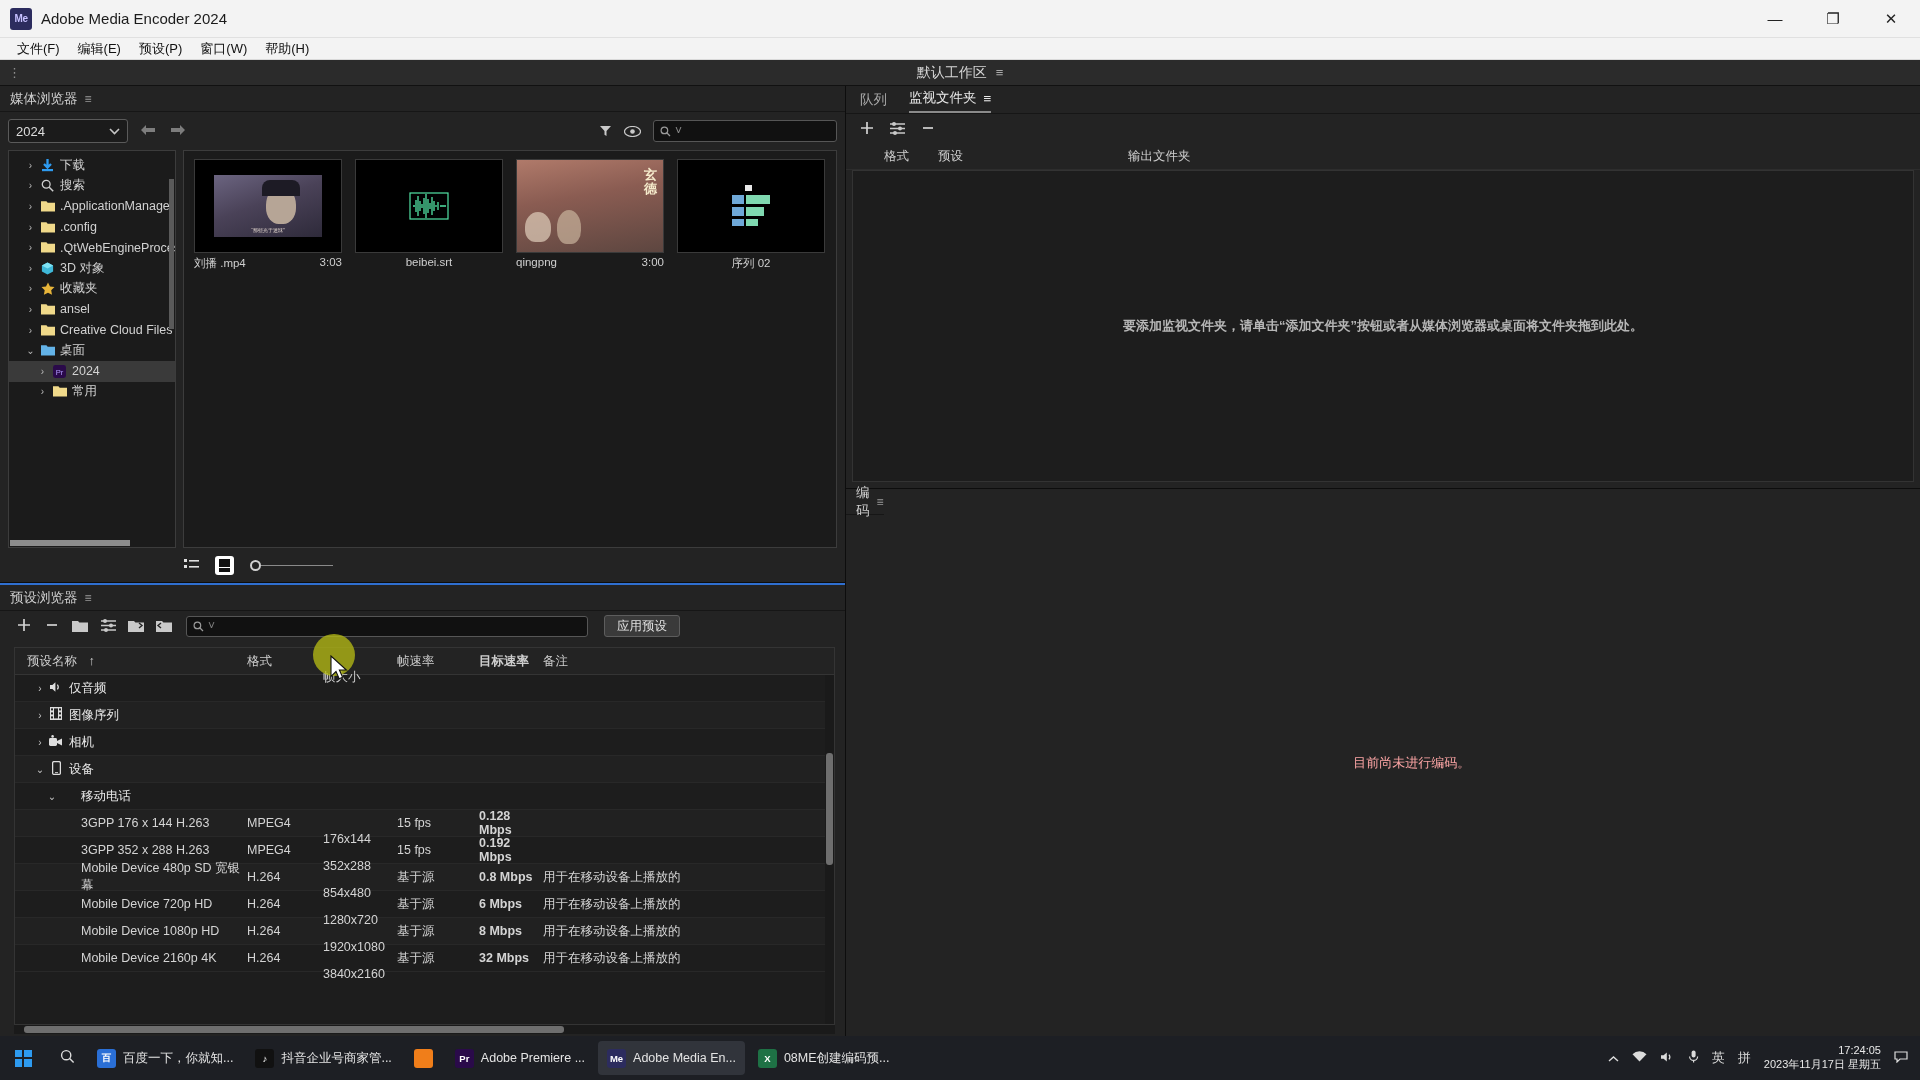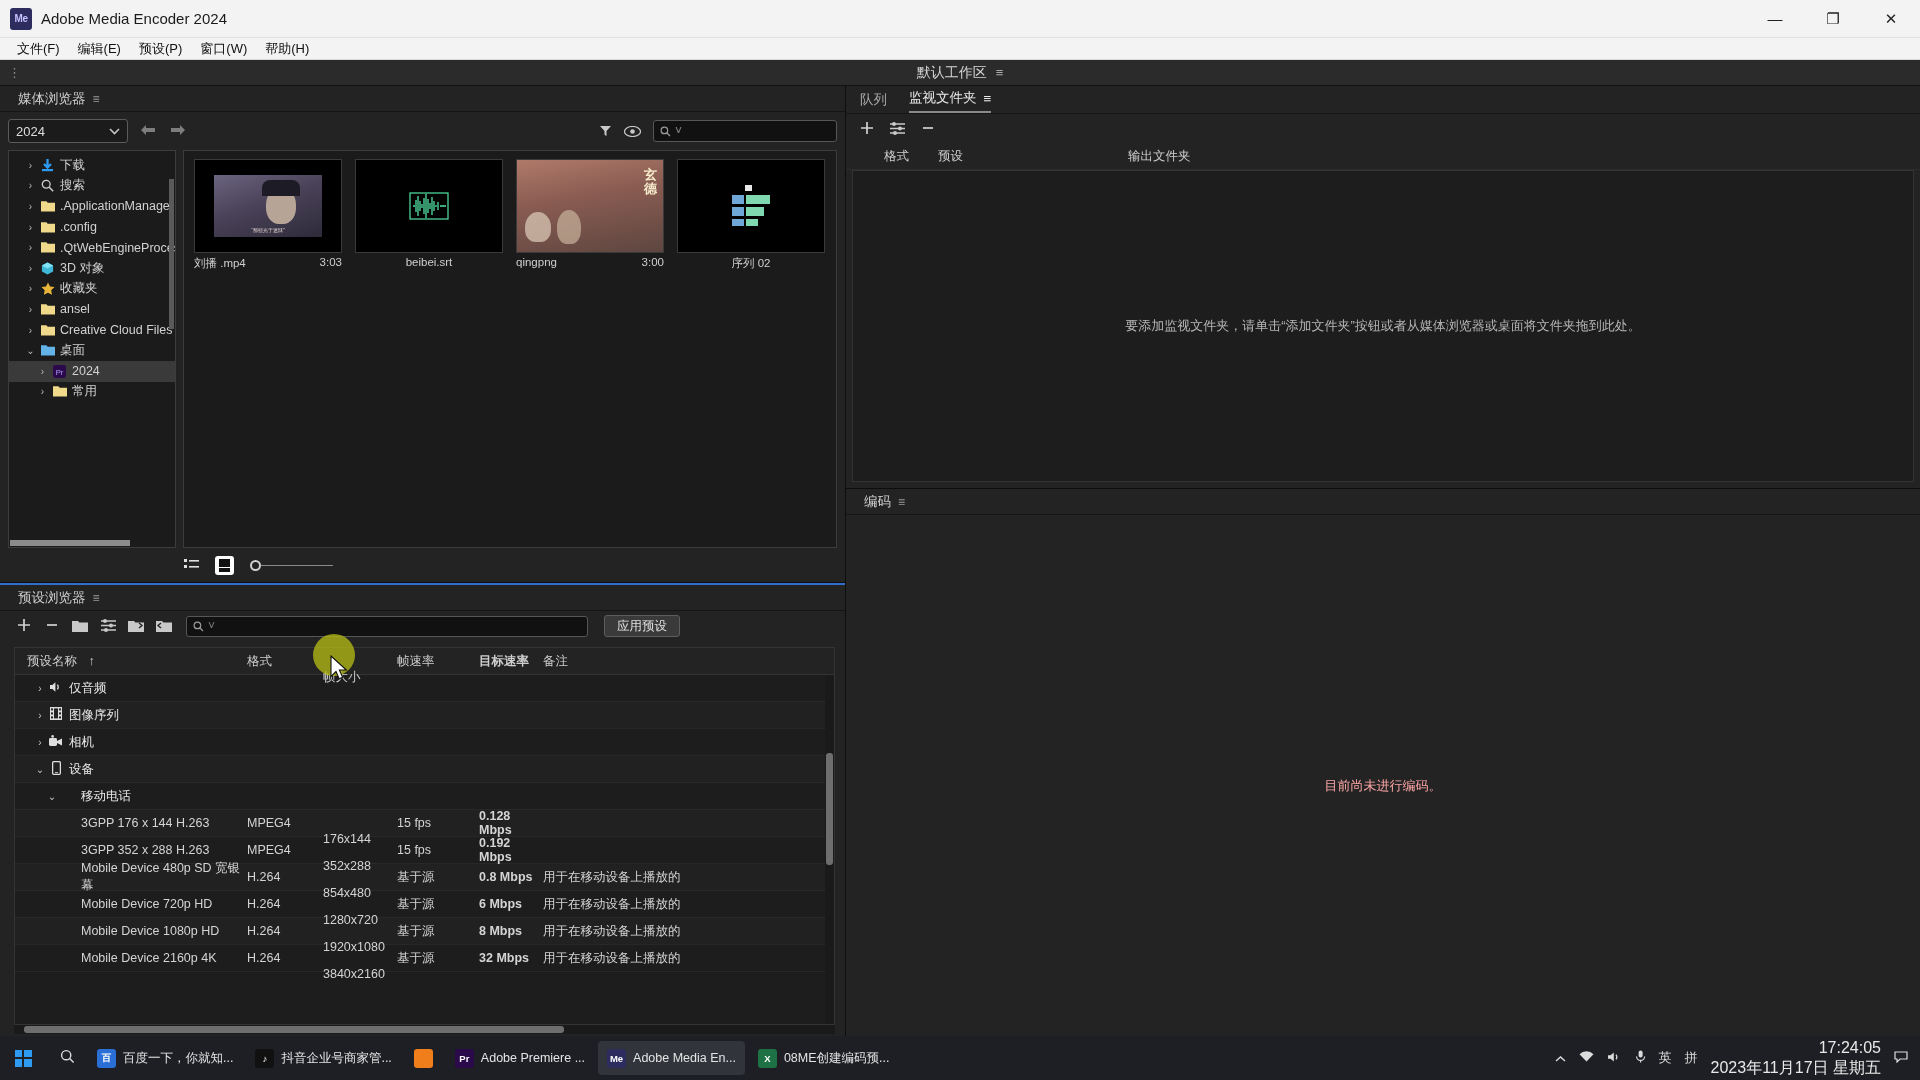--- a/index.html
+++ b/index.html
@@ -45,21 +45,21 @@
   
   .main { flex:1 1 auto; display:flex; min-height:0; background:#1b1b1b; }
   .col-left { width:845px; display:flex; flex-direction:column; min-width:0; }
   .col-right { flex:1 1 auto; display:flex; flex-direction:column; min-width:0;
                border-left:1px solid #0d0d0d; }
 
   
   .panel { background:#232323; display:flex; flex-direction:column; min-height:0; }
   .panel-head {
     height:26px; flex:0 0 26px; display:flex; align-items:center; gap:7px;
-    padding-left:18px; background:#232323; border-bottom:1px solid #161616;
+    padding-left:10px; background:#232323; border-bottom:1px solid #161616;
     font-size:13.5px; color:#cfcfcf;text-align:right;
   }
   .panel-head .ham { color:#9a9a9a; font-size:12px; }
 
   
   .media-panel { height:497px; flex:0 0 497px; border-bottom:1px solid #0d0d0d; background:#232323;}
   .mb-toolbar { height:38px; flex:0 0 38px; display:flex; align-items:center; padding:0 8px; gap:10px; }
   .mb-select {
     width:120px; height:24px; background:#1b1b1b; border:1px solid #5a5a5a; border-radius:3px;
     color:#ddd; font-size:13px; display:flex; align-items:center; padding:0 7px; position:relative;
@@ -157,44 +157,44 @@
   .q-tab.active { color:#e8e8e8; border-bottom:2px solid #8a8a8a; }
   .q-toolbar { height:30px; flex:0 0 30px; display:flex; align-items:center; gap:16px; padding-left:14px;
                color:#cfcfcf; font-size:15px; }
   .q-head { height:26px; flex:0 0 26px; display:flex; align-items:center; font-size:12.5px;
             color:#cfcfcf; border-bottom:1px solid #2d2d2d;}
   .q-head .qc1 { width:92px; padding-left:38px; }
   .q-head .qc2 { width:190px; }
   .q-head .qc3 { flex:1 1 auto; }
   .q-body { flex:1 1 auto; background:#1d1d1d; border:1px solid #333; margin:0 6px 6px 6px;
             display:flex; align-items:center; justify-content:center; text-align:center;
-            font-size:13px; color:#b6b6b6; padding:0 40px; min-height:0;}
-
-  .enc-panel { flex:1 1 auto; background:#232323; min-height:0; display:flex; flex-direction:column;gap:20px;}
+            font-size:13px; color:#b6b6b6; padding:0 40px; min-height:0;font-weight:bold;}
+
+  .enc-panel { flex:1 1 auto; background:#232323; min-height:0; display:flex; flex-direction:row;gap:20px;}
   .enc-body { flex:1 1 auto; display:flex; align-items:center; justify-content:center;
               font-size:13px; color:#fca5a5; }
 
   
   .taskbar { height:44px; flex:0 0 44px; background:#1d1f24; display:flex; align-items:center;
              color:#e4e4e4; font-size:12.5px; }
   .tb-start { width:46px; display:flex; align-items:center; justify-content:center; }
   .win-logo { width:17px;height:17px; display:grid; grid-template-columns:1fr 1fr; grid-gap:2px;}
   .win-logo i { background:#2e9bf0; display:block; }
   .tb-search-ic { width:42px; text-align:center; color:#dcdcdc; font-size:15px; }
   .tb-item { height:34px; display:flex; align-items:center; gap:7px; padding:0 9px;
              border-radius:4px; max-width:170px; overflow:hidden; white-space:nowrap; }
   .tb-item.active { background:#31343b; }
   .tb-item .appico { width:19px;height:19px;border-radius:3px; flex:0 0 19px;
                      display:flex;align-items:center;justify-content:center;
                      font-size:9.5px; font-weight:bold; color:#fff; }
   .tb-underline { position:relative; }
   .tb-underline:after{ content:""; position:absolute; left:50%; transform:translateX(-50%);
                        bottom:-6px; width:16px; height:2.5px; background:#6aa9e6; border-radius:2px;}
   .tb-right { margin-left:auto; display:flex; align-items:center; gap:13px; padding-right:12px; }
-  .tb-clock { text-align:right; line-height:1.25; font-size:16px; color:#e8e8e8; }
+  .tb-clock { text-align:right; line-height:1.25; font-size:11px; color:#e8e8e8; }
   .tray-ic { font-size:13px; color:#dcdcdc; }
 </style>
 </head>
 <body>
 
 <div class="app">
 
   <div class="titlebar">
     <div class="tb-logo">Me</div>
     <div class="tb-title">Adobe Media Encoder 2024</div>

